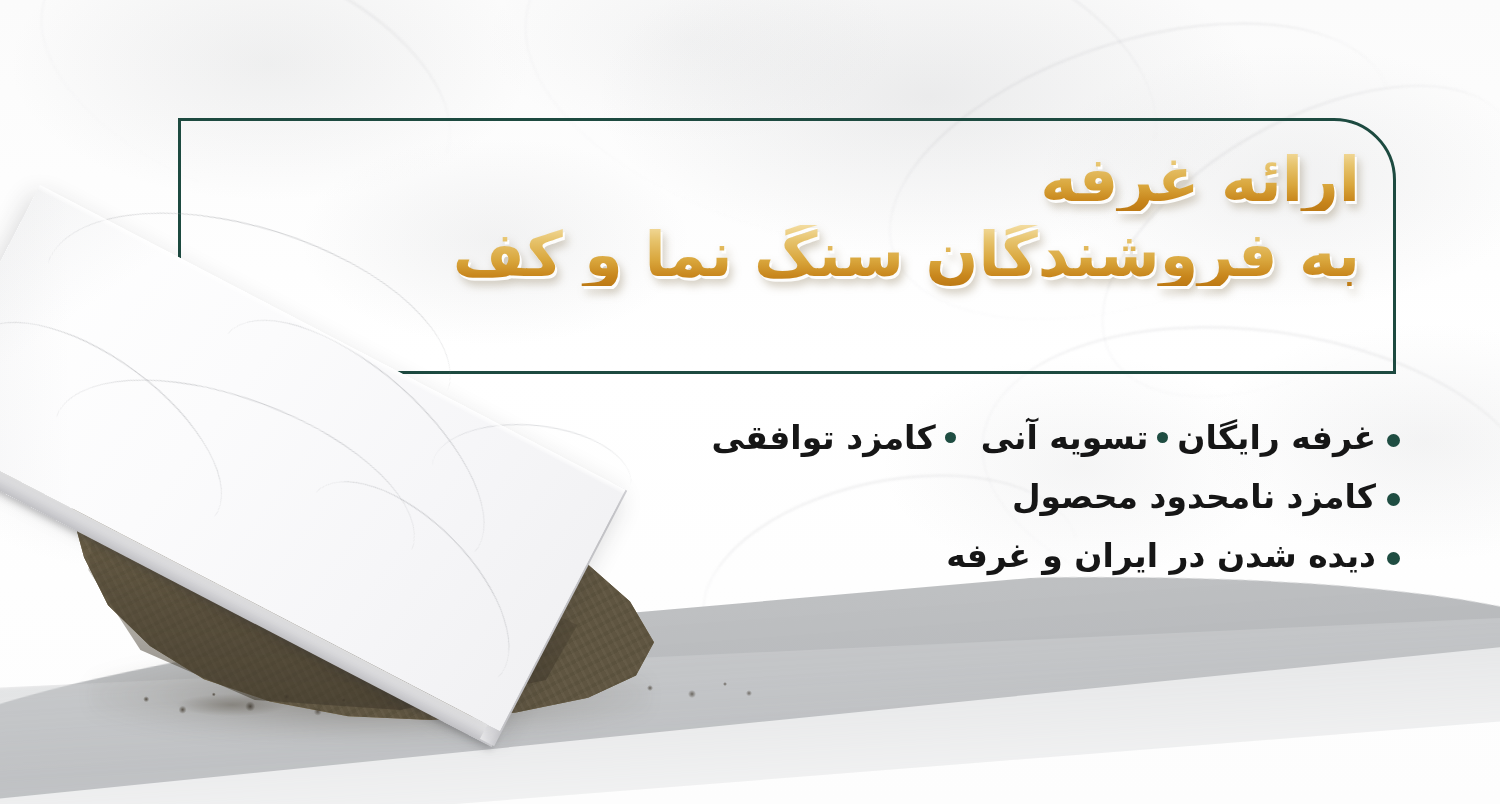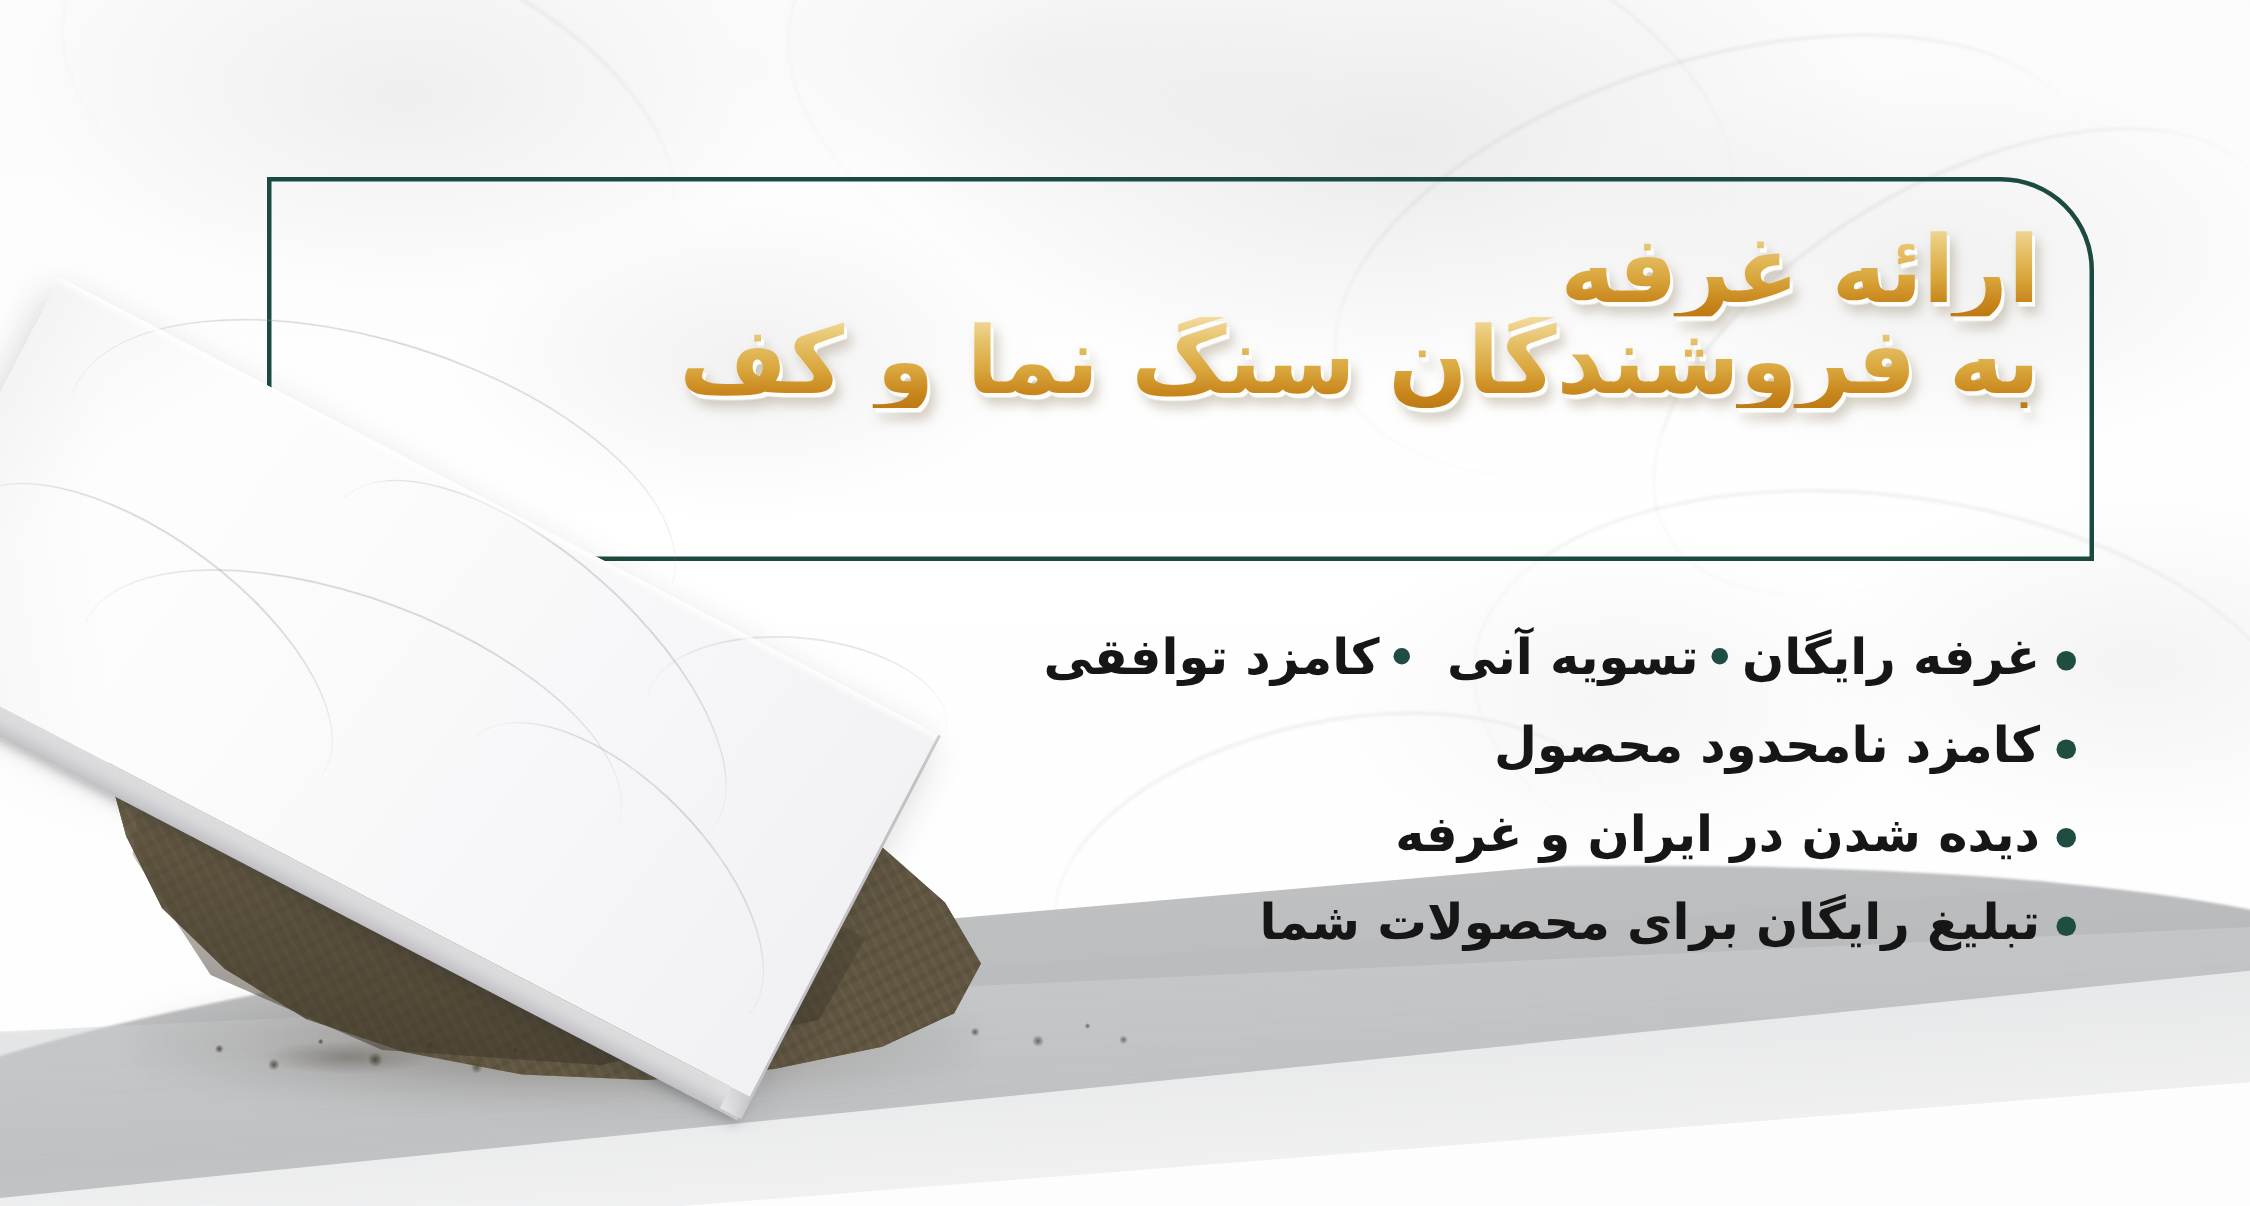--- a/index.html
+++ b/index.html
@@ -257,26 +257,27 @@
     background: linear-gradient(180deg, #f3dca0 0%, #e7c46e 24%, #d9a63c 58%, #c8861c 84%, #bd7a15 100%);
     -webkit-background-clip: text;
     background-clip: text;
     color: transparent;
     -webkit-text-fill-color: transparent;
     filter: drop-shadow(2px 3px 0 rgba(255,255,255,0.95)) drop-shadow(3px 5px 4px rgba(120,100,60,0.30));
     white-space: nowrap;
   }
   .hl-line.l2 {
     font-size: 62px;
+    margin-top: 14px;
   }
 
   
   .bullets {
     position: absolute;
-    right: 116px;
+    right: 100px;
     top: 418px;
     direction: rtl;
     text-align: right;
     z-index: 6;
   }
   .bullet-row {
     display: flex;
     align-items: center;
     justify-content: flex-start;
     gap: 11px;
@@ -370,20 +371,16 @@
     <div class="bullet-row">
       <span class="dot"></span>
       <span class="bullet-text">کامزد نامحدود محصول</span>
     </div>
 
     <div class="bullet-row">
       <span class="dot"></span>
       <span class="bullet-text">دیده شدن در ایران و غرفه</span>
     </div>
 
-    <div class="bullet-row">
-      <span class="dot"></span>
-      <span class="bullet-text">تبلیغ رایگان برای محصولات شما</span>
-    </div>
 
   </div>
 
 </div>
 
 </body></html>

